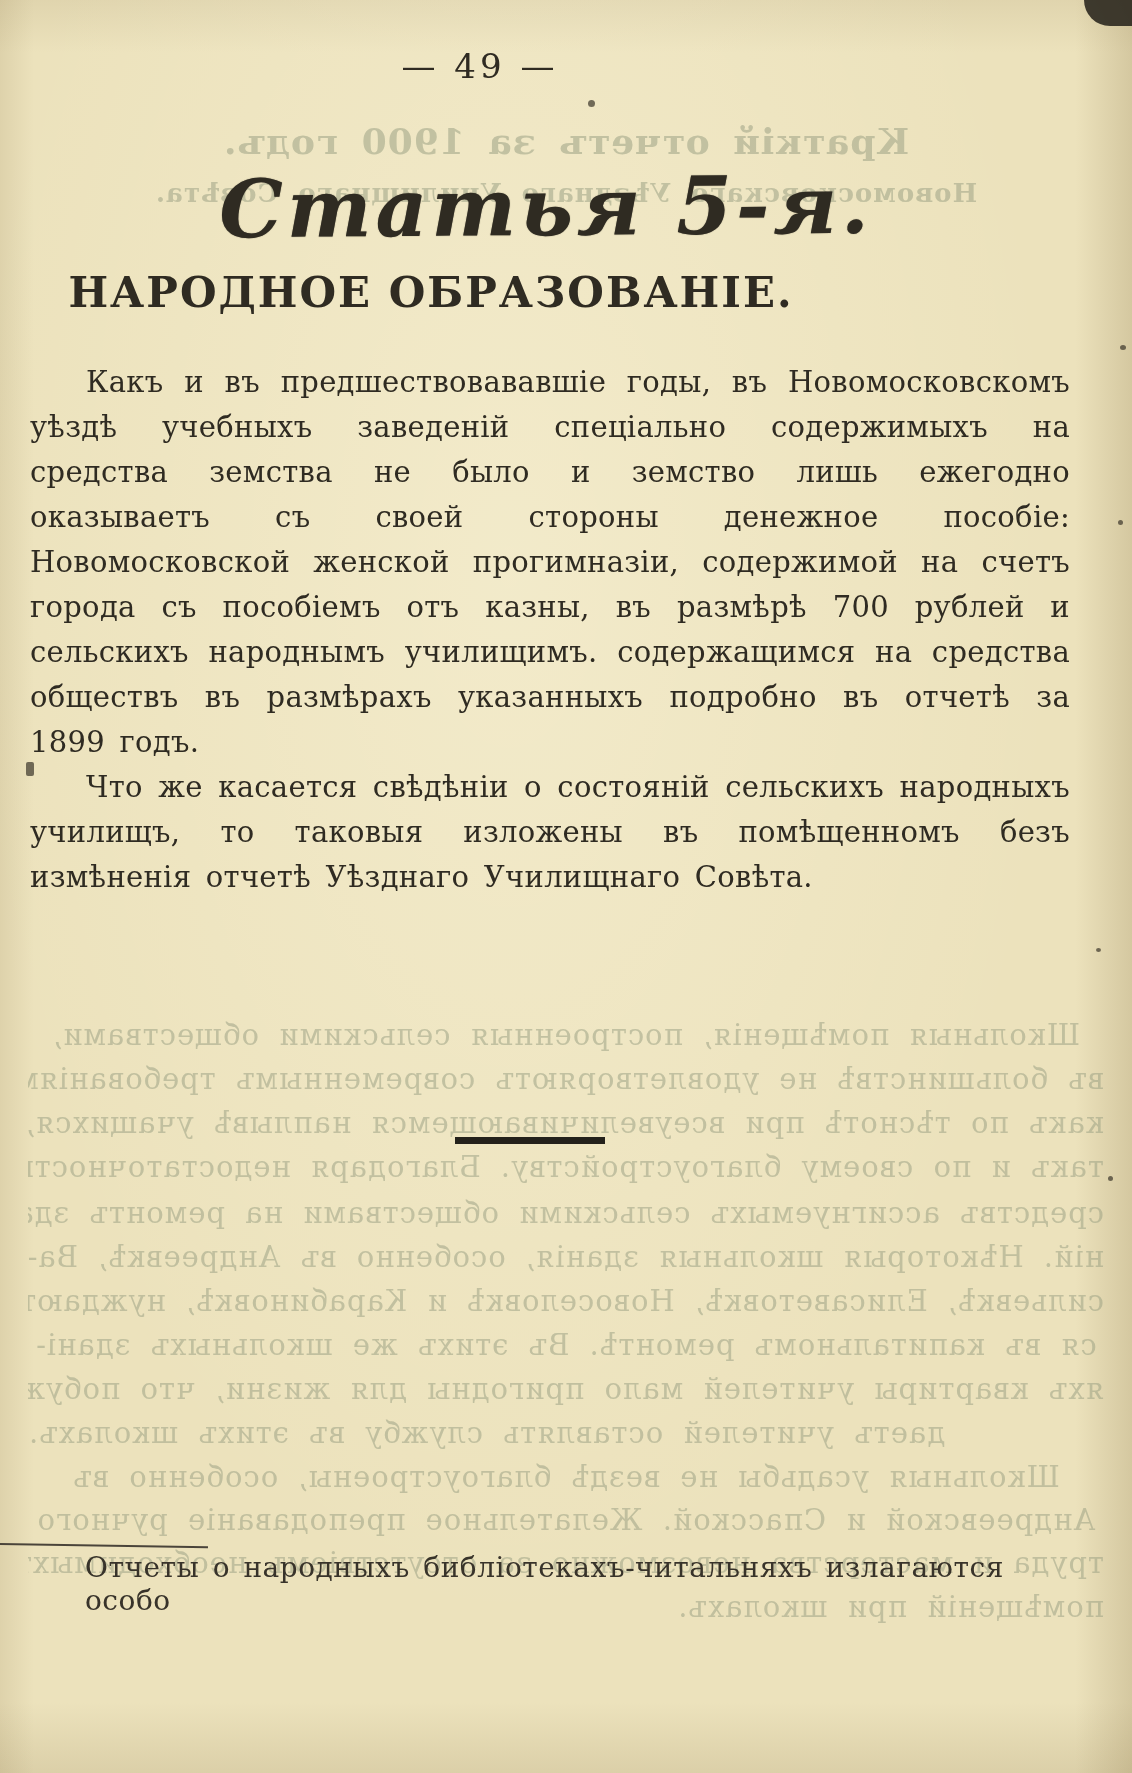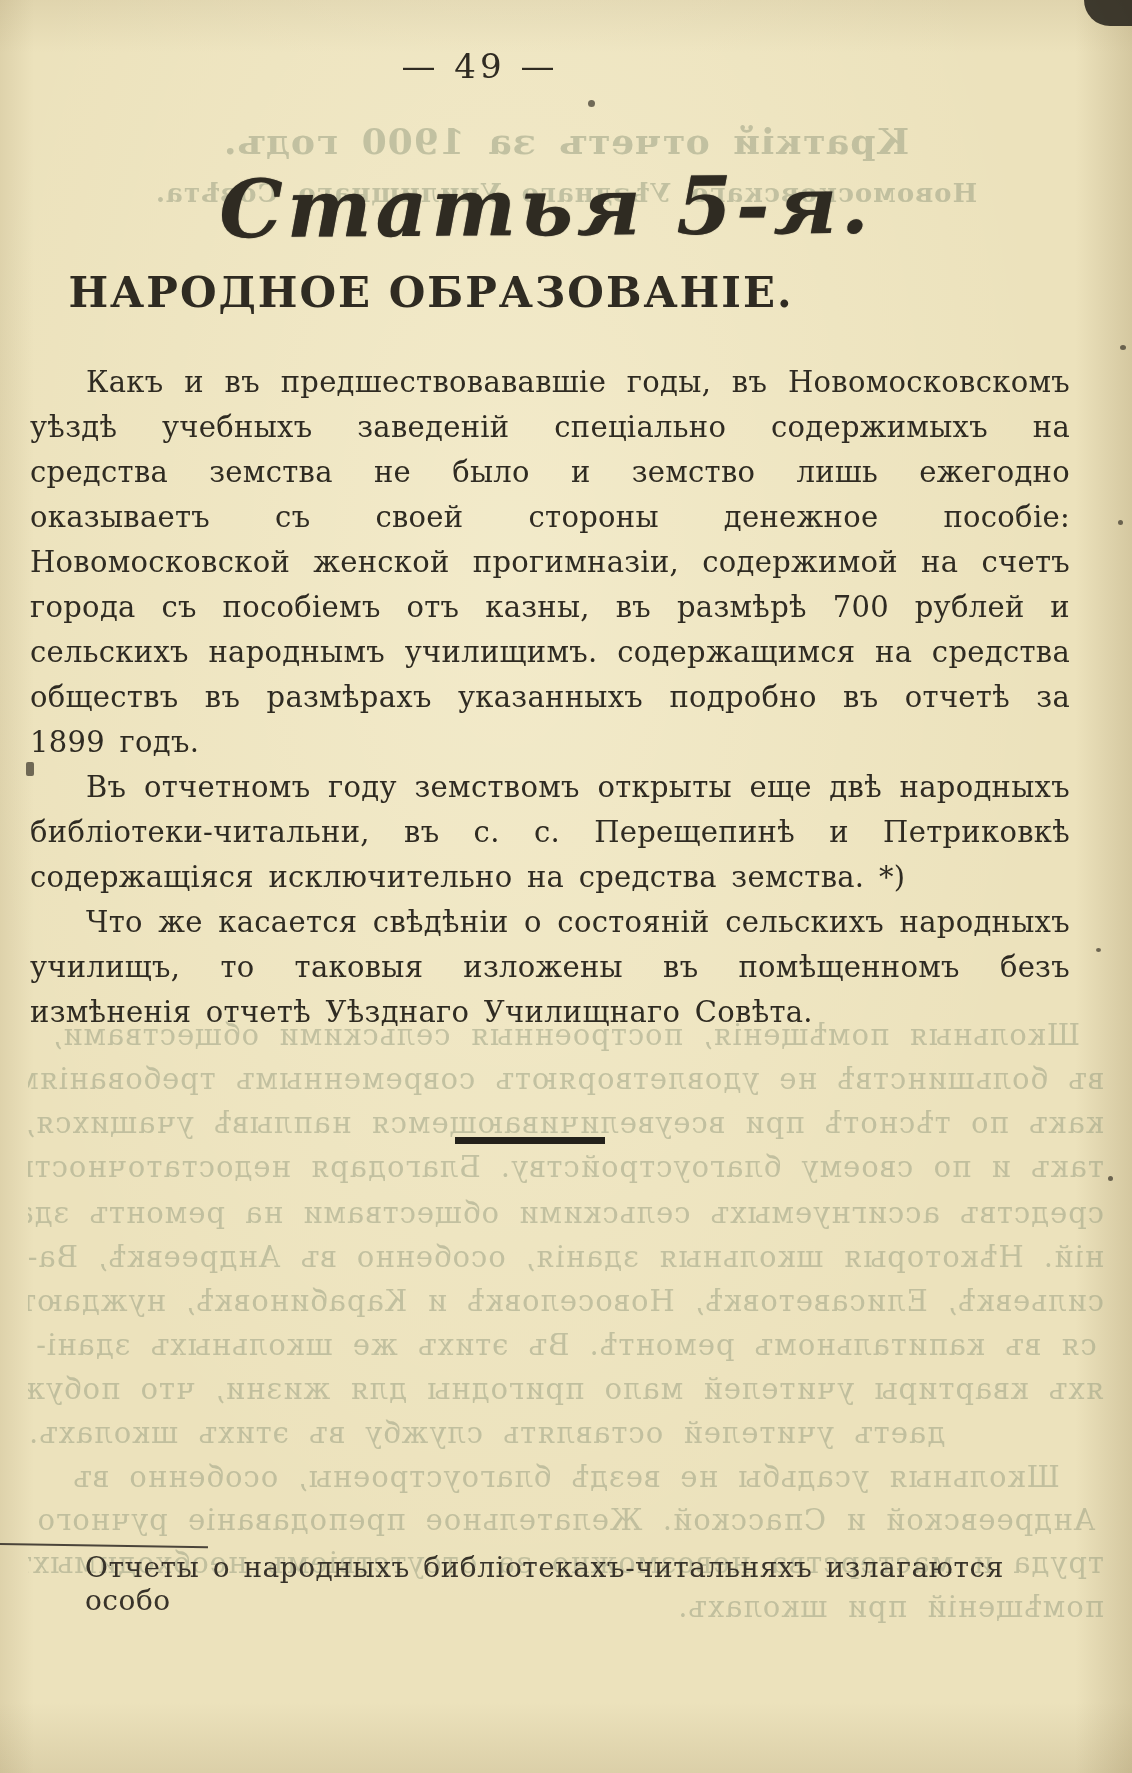--- a/index.html
+++ b/index.html
@@ -111,21 +111,20 @@
   <div class="print-layer">
 
     <div class="page-number">— 49 —</div>
 
     <div class="article-title">Статья 5-я.</div>
 
     <div class="article-heading">НАРОДНОЕ ОБРАЗОВАНІЕ.</div>
 
     <div class="article-body">
       <p>Какъ и въ предшествовававшіе годы, въ Новомосковскомъ уѣздѣ учебныхъ заведеній спеціально содержимыхъ на средства земства не было и земство лишь ежегодно оказываетъ съ своей стороны денежное пособіе: Новомосковской женской прогимназіи, содержимой на счетъ города съ пособіемъ отъ казны, въ размѣрѣ 700 рублей и сельскихъ народнымъ училищимъ. содержащимся на средства обществъ въ размѣрахъ указанныхъ подробно въ отчетѣ за 1899 годъ.</p>
-      <p>Въ отчетномъ году земствомъ открыты еще двѣ народныхъ библіотеки-читальни, въ с. с. Перещепинѣ и Петриковкѣ содержащіяся исключительно на средства земства. *)</p>
       <p>Что же касается свѣдѣніи о состояній сельскихъ народныхъ училищъ, то таковыя изложены въ помѣщенномъ безъ измѣненія отчетѣ Уѣзднаго Училищнаго Совѣта.</p>
     </div>
 
     <div class="section-rule"></div>
 
     <div class="footnote-rule"></div>
     <div class="footnote">
       <span>Отчеты о народныхъ библіотекахъ-читальняхъ излагаются особо</span>
     </div>
 

